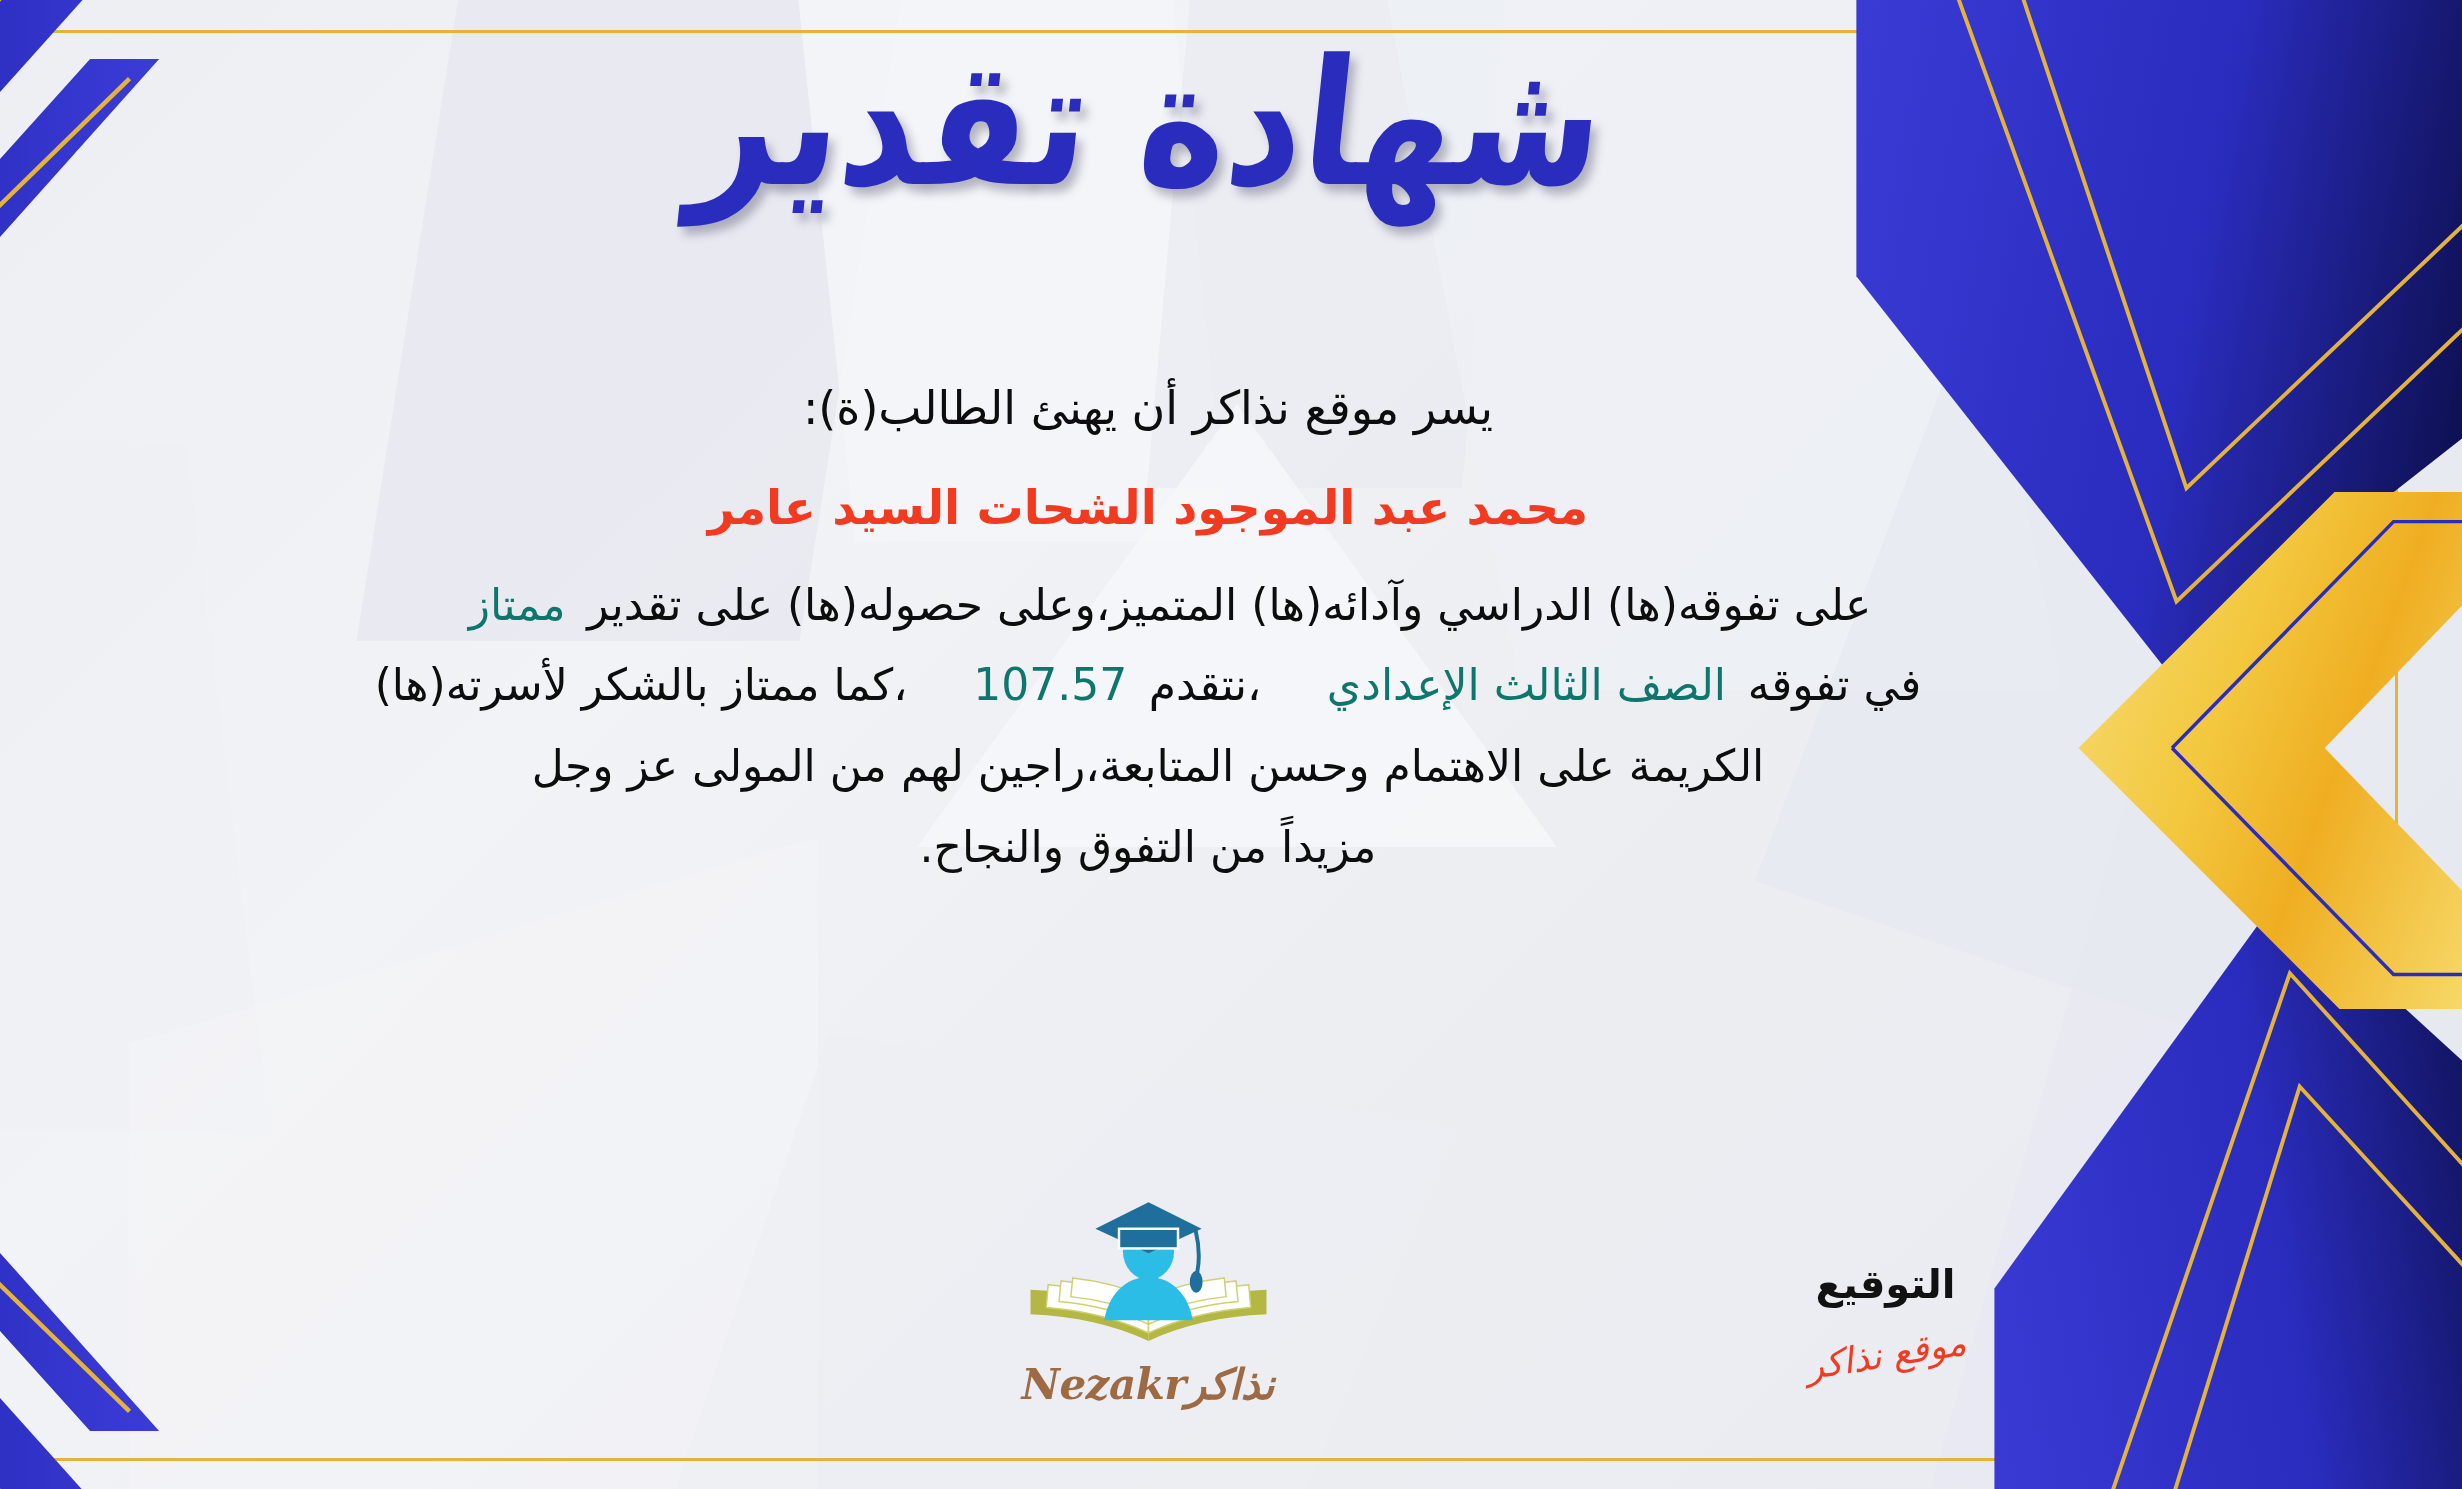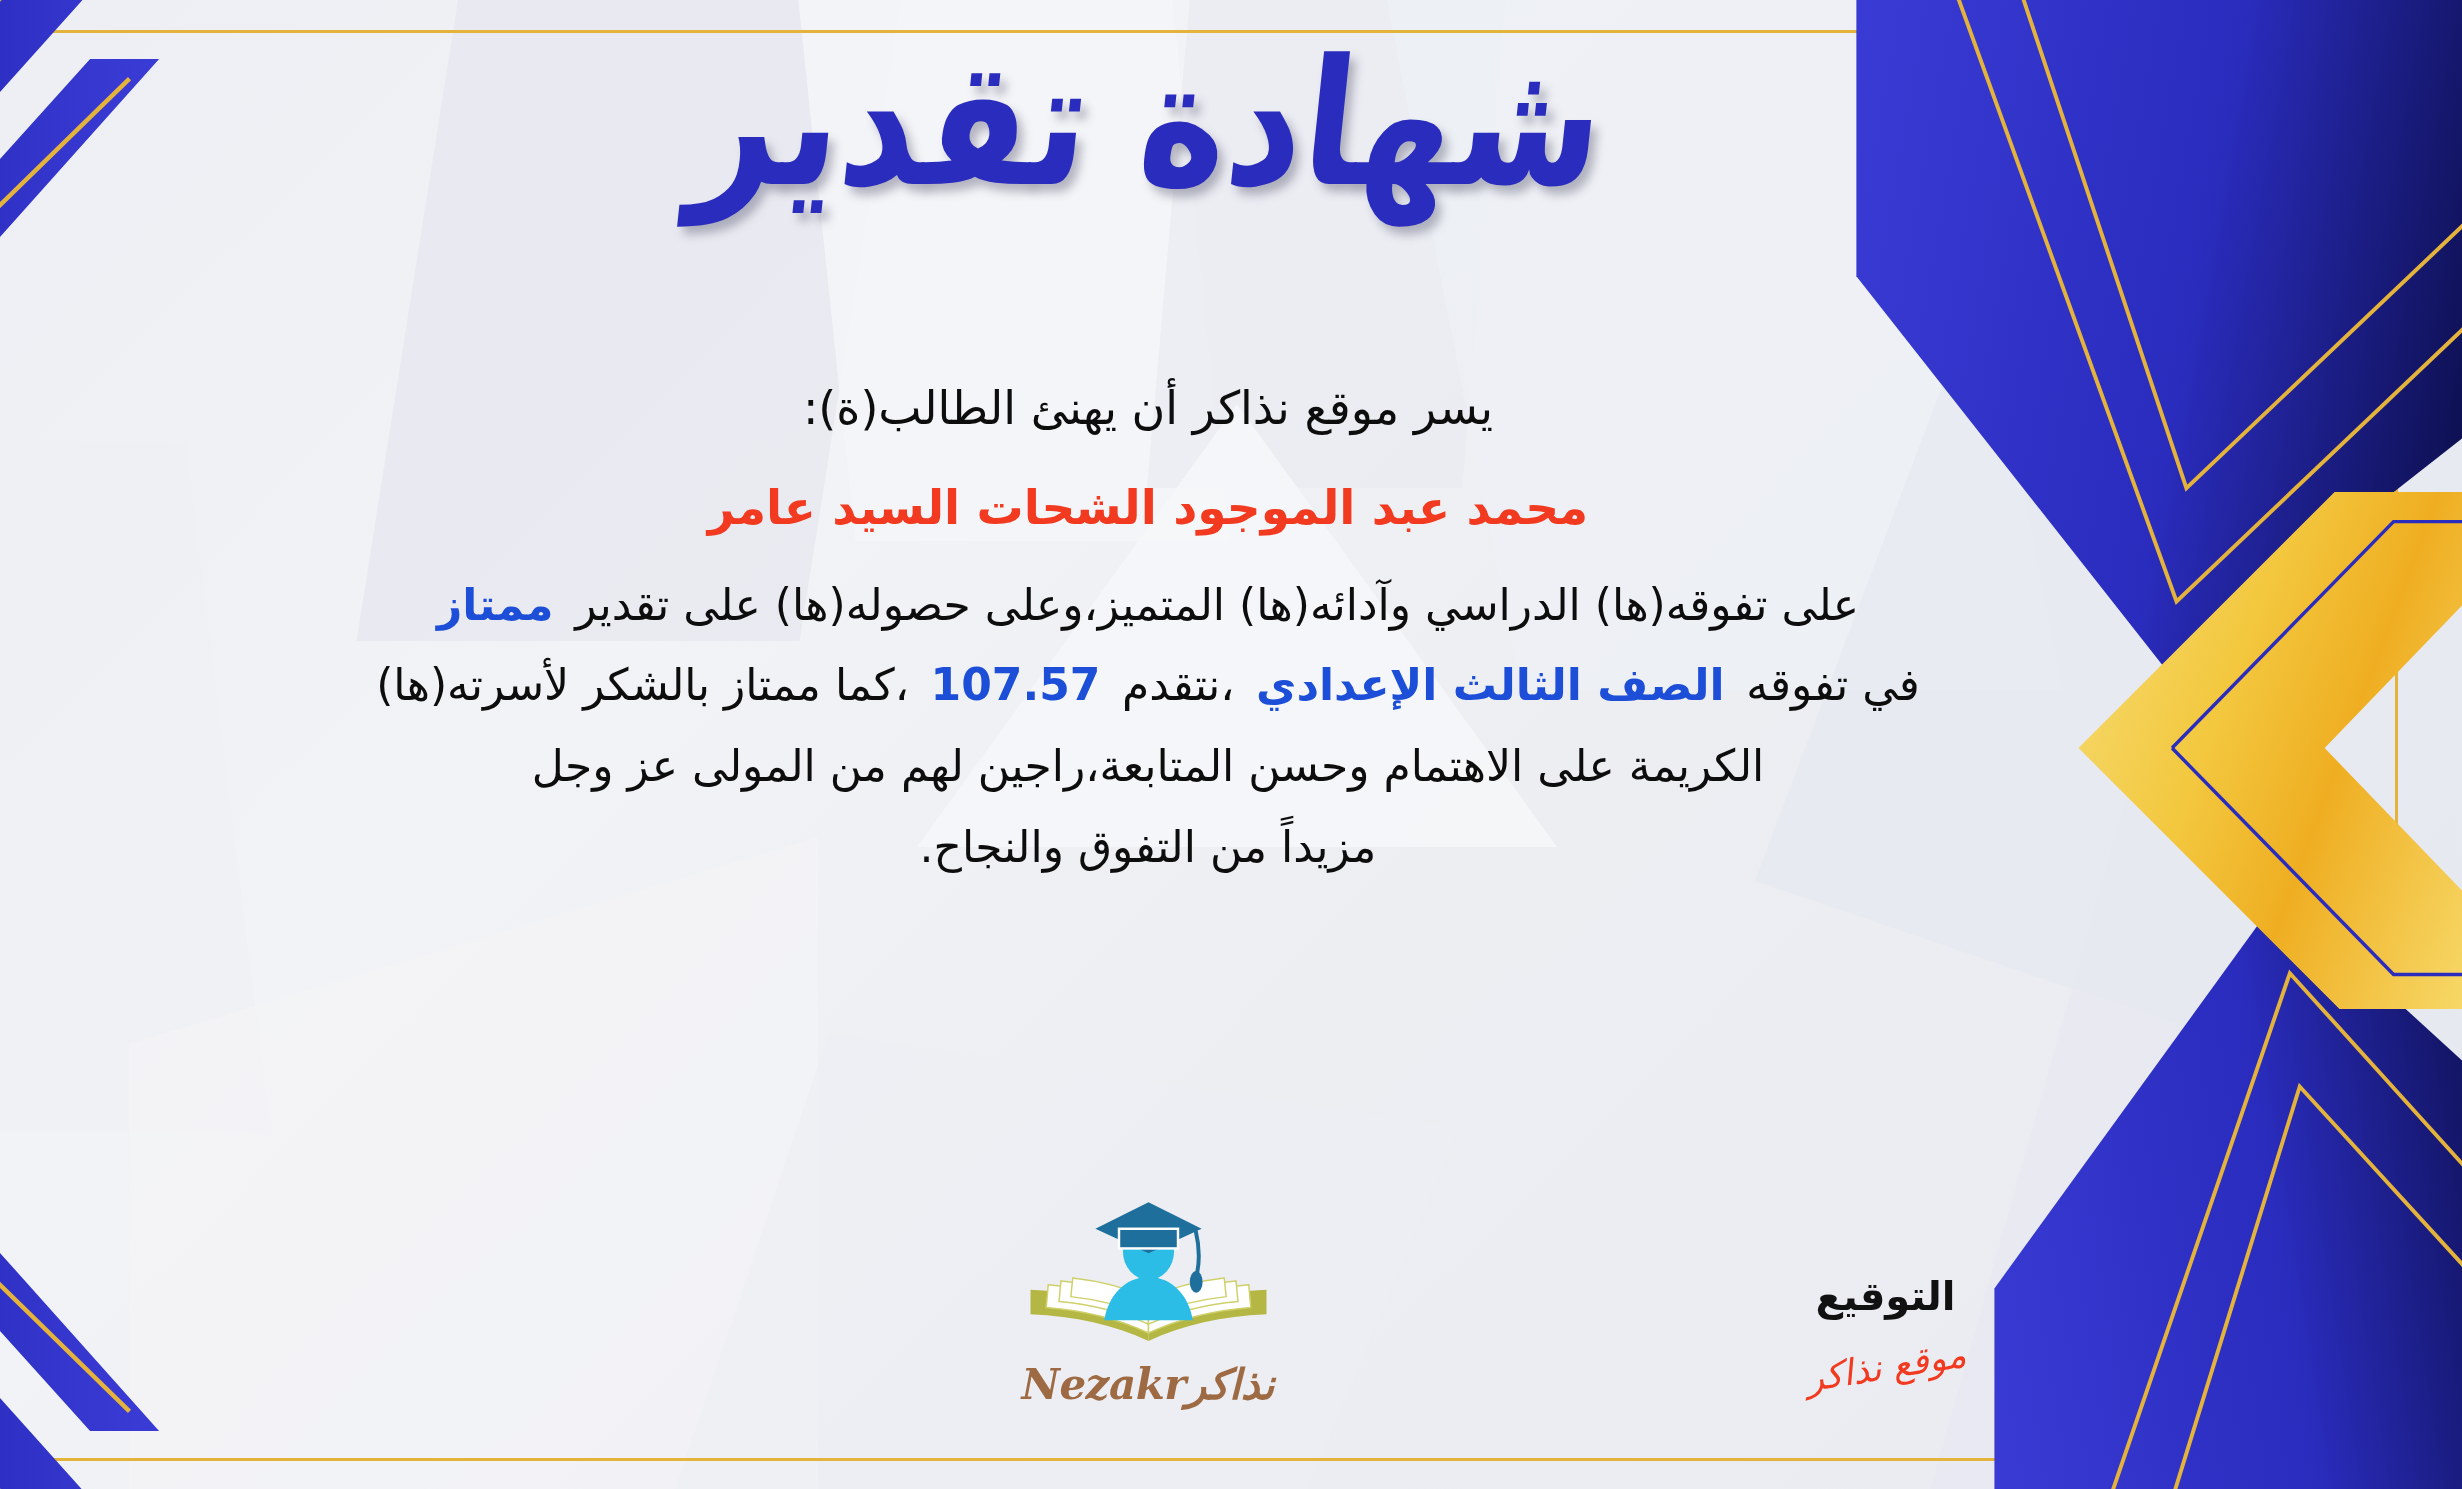--- a/index.html
+++ b/index.html
@@ -81,25 +81,25 @@
     line-height:1.52;
     direction:rtl;
   }
   .ln{margin:0 0 12.8px 0;white-space:normal;}
   .ln.intro{font-size:46px;margin-bottom:27.6px;}
   .ln.name{color:#F23A20;font-size:47px;font-weight:600;margin-bottom:28.6px;}
   .ln.l3{font-size:44px;margin-bottom:13.8px;}
   .ln.l4{font-size:44px;margin-bottom:13.8px;}
   .ln.l5{font-size:44px;margin-bottom:13.8px;}
   .ln.l6{font-size:44px;margin-bottom:0;}
-  .hl{color:#1d4ed8;font-weight:700;}
+  .hl{color:#0f766e;font-weight:400;margin-left:44px;}
   .sp{display:inline-block;width:21.7px;}
 
   
-  .sig-block{position:absolute;right:424px;bottom:103px;width:305px;text-align:center;}
+  .sig-block{position:absolute;right:424px;bottom:115px;width:305px;text-align:center;}
   .sig-label{font-size:40px;color:#111;font-weight:600;line-height:1;}
   .sig-mark{
     margin-top:30.5px;
     font-size:36px;
     color:#F23A20;
     font-family:"DejaVu Serif","Liberation Serif",serif;
     font-style:italic;
     transform:rotate(-9deg);
     display:inline-block;
     letter-spacing:1px;

